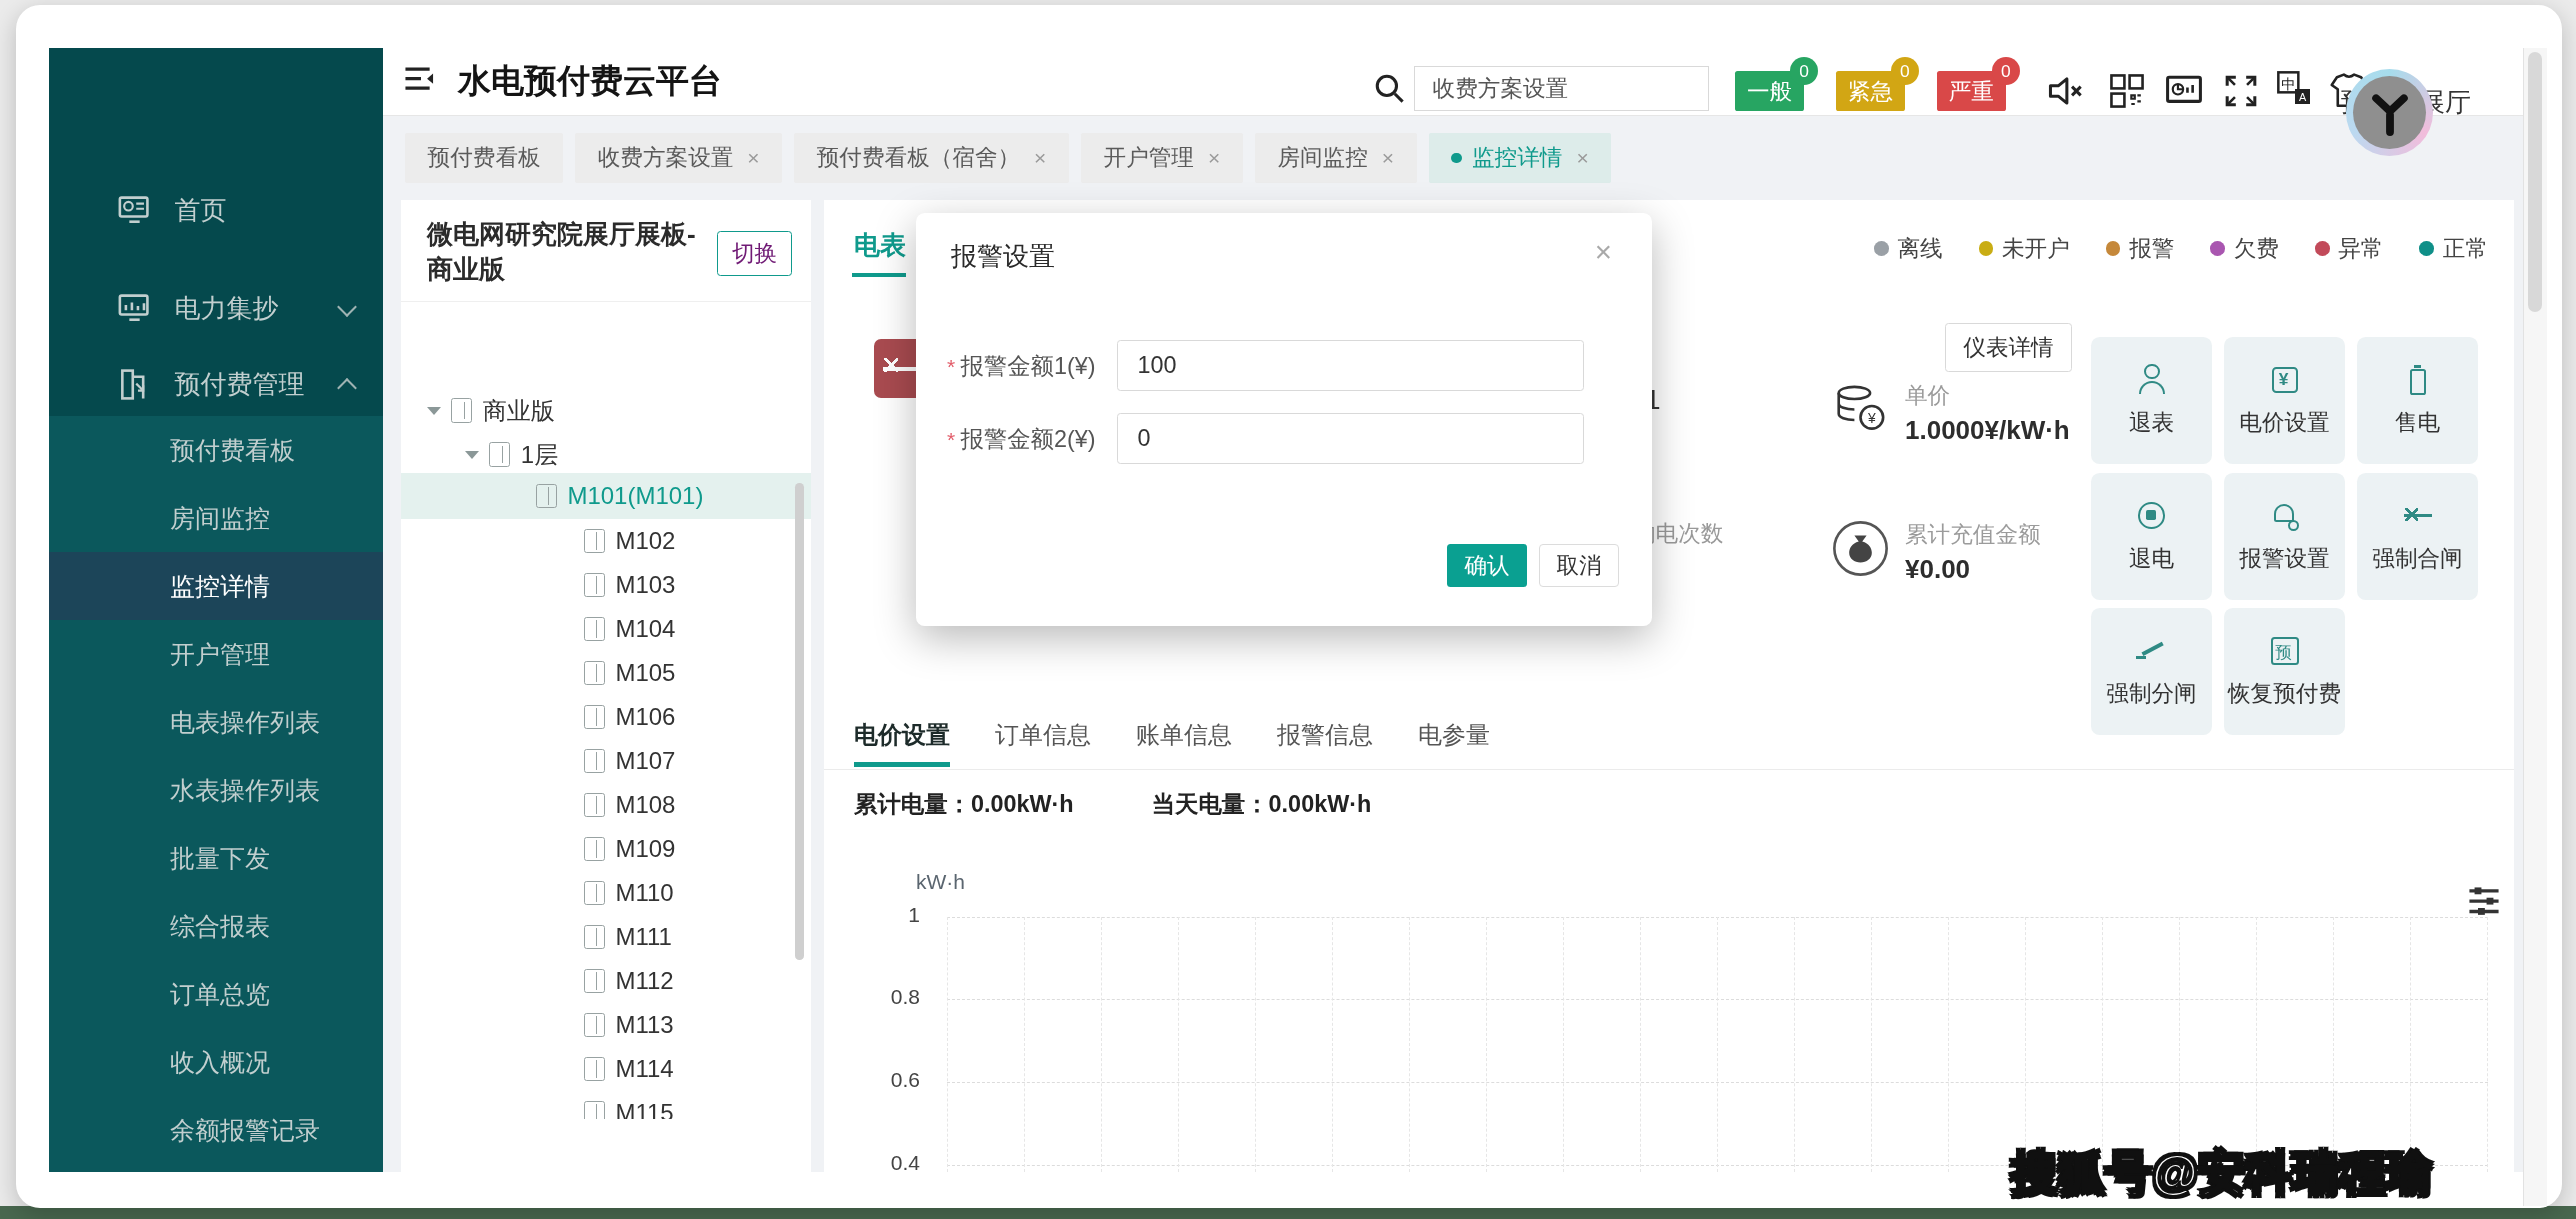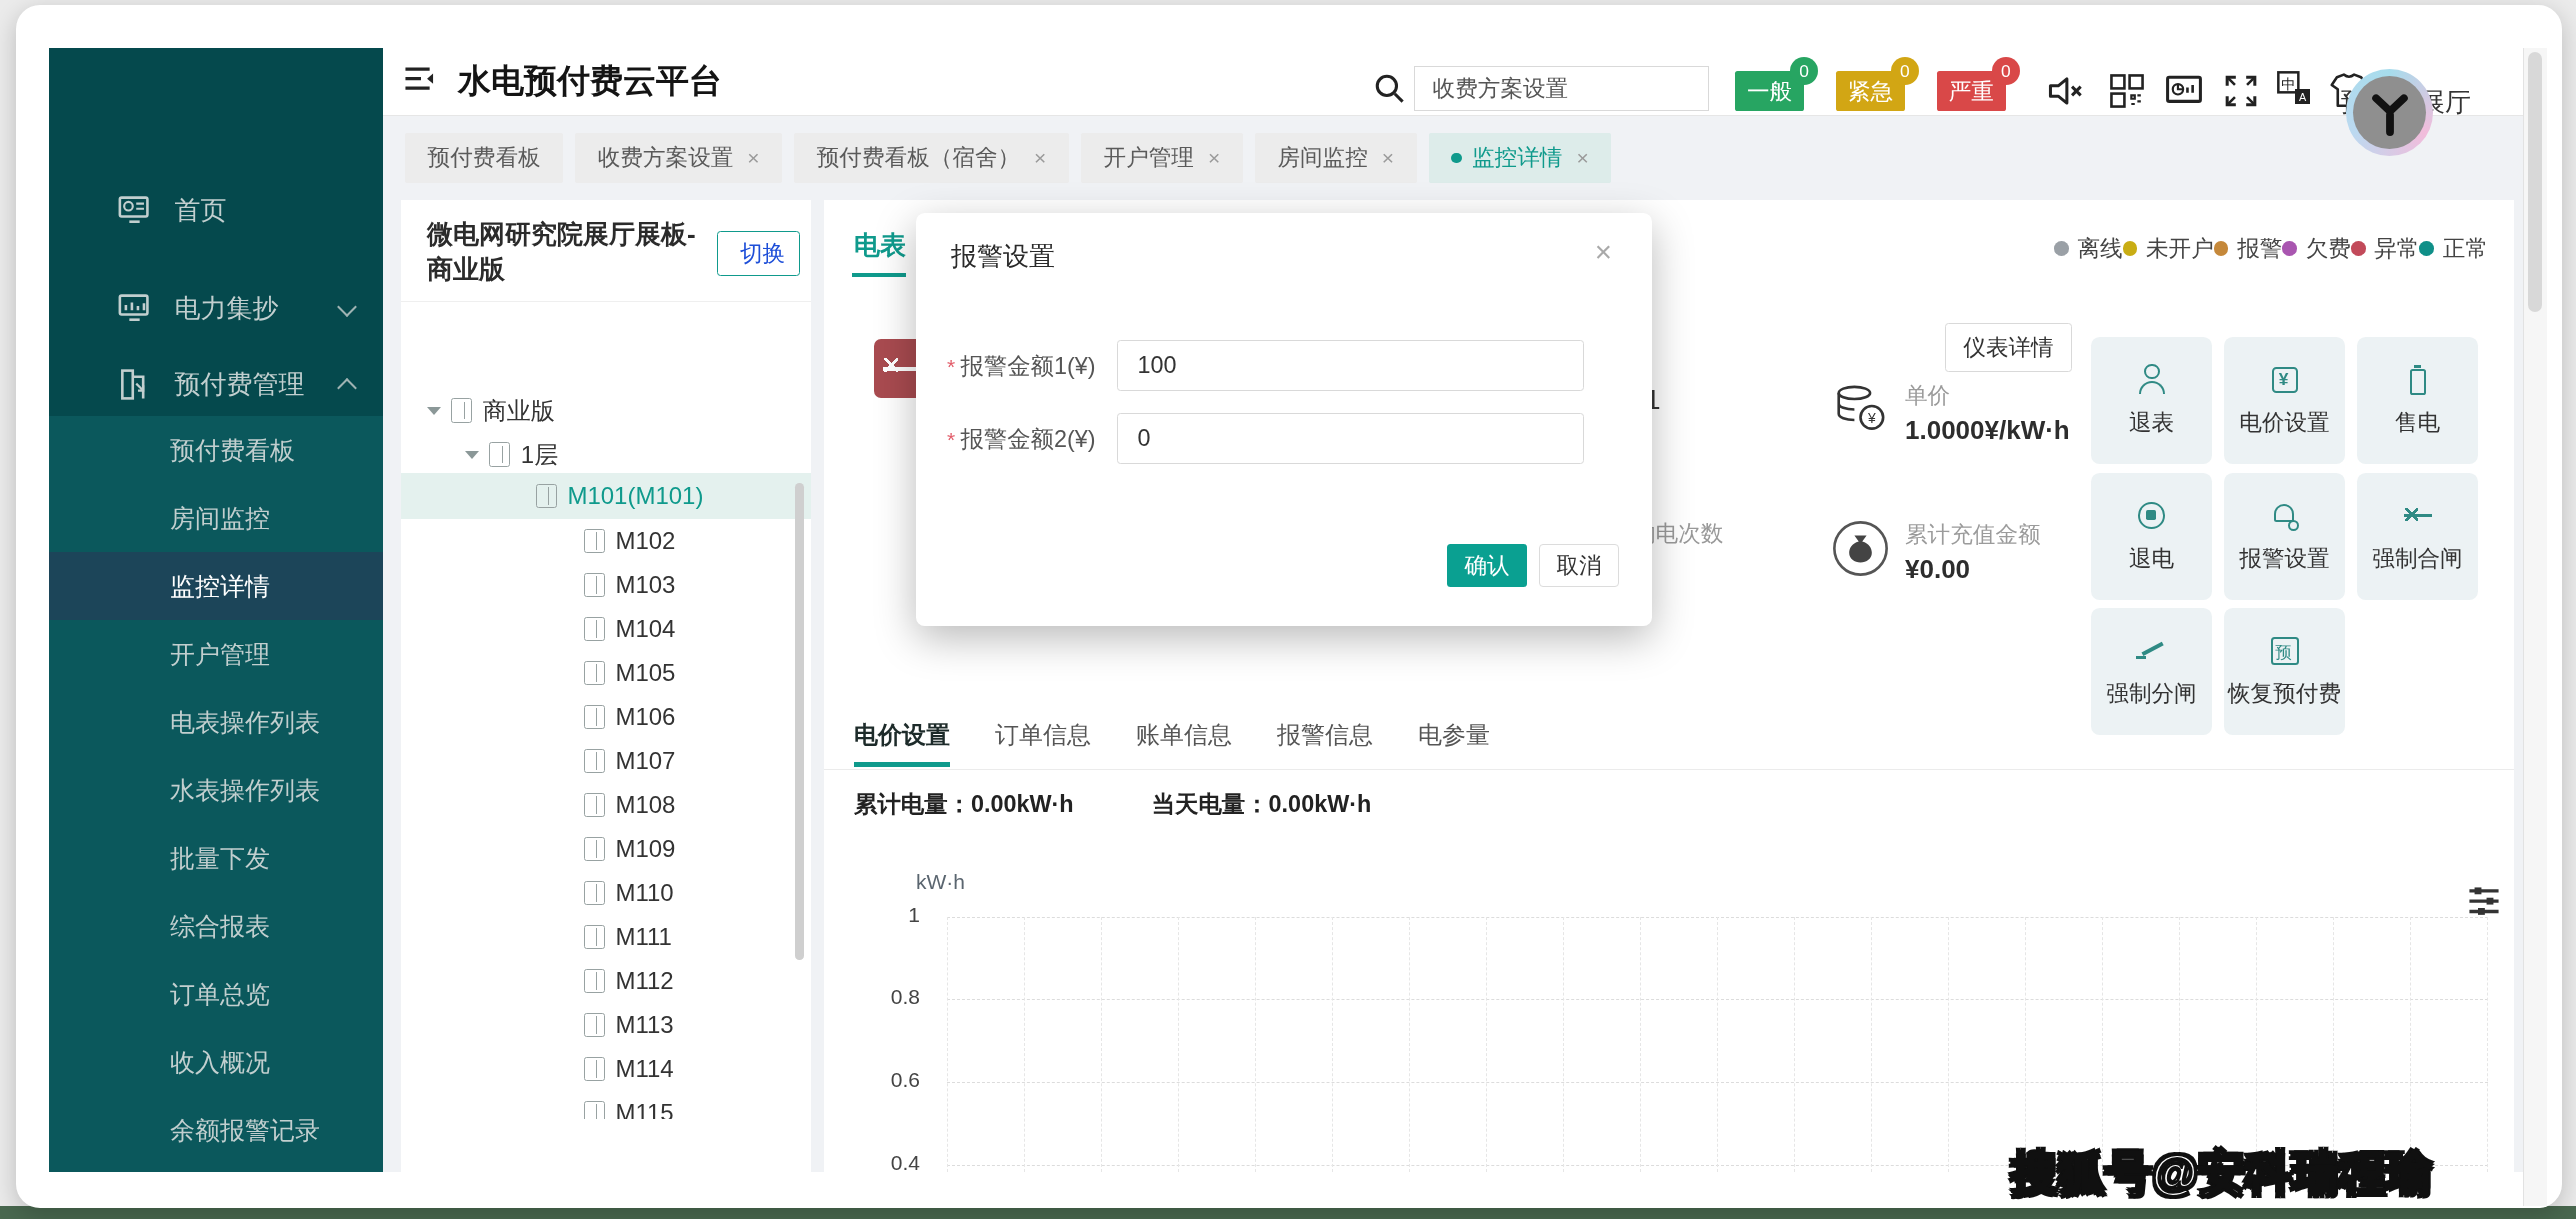--- a/index.html
+++ b/index.html
@@ -36,39 +36,39 @@
   .tabstrip{position:absolute;left:405px;top:133px;display:flex;gap:12px;z-index:3;}
   .tab{height:50px;line-height:50px;padding:0 22.6px;background:#ececec;color:#5a5a5a;font-size:22.6px;border-radius:1.7px;display:flex;align-items:center;cursor:pointer;white-space:nowrap;}
   .tab.active{background:#ddecea;color:#0f9a8c;}
   .tab .dot{display:none;width:10.4px;height:10.4px;border-radius:50%;background:#0f9a8c;margin-right:10.4px;}
   .tab.active .dot{display:inline-block;}
   .tab .close{display:none;margin-left:14px;color:#9a9a9a;font-size:21px;}
   .tab .close.show{display:inline;}
   
   .tree-panel{position:absolute;left:401px;top:200px;width:410px;height:972px;background:#fff;z-index:3;overflow:hidden;}
   .tree-title{position:absolute;left:26px;top:17.4px;width:286px;font-size:26px;font-weight:bold;color:#2b2b2b;line-height:35px;}
-  .switch-btn{position:absolute;left:316px;top:31px;width:73px;height:43px;border:1.7px solid #0f9a8c;border-radius:3.5px;color:#1d4ed8;
-    font-size:22.6px;display:flex;align-items:center;justify-content:center;background:#fff;cursor:pointer;padding-left:8px;}
+  .switch-btn{position:absolute;left:316px;top:31px;width:73px;height:43px;border:1.7px solid #0f9a8c;border-radius:3.5px;color:#701a75;
+    font-size:22.6px;display:flex;align-items:center;justify-content:center;background:#fff;cursor:pointer;}
   .tree-divider{position:absolute;left:0;top:101px;width:410px;height:0.9px;background:#efefef;}
   .tree-search{position:absolute;left:26px;top:120px;width:357px;height:47px;border:1.7px solid #dcdcdc;border-radius:3.5px;}
   .tree-search input{border:0;outline:none;width:321px;margin:8.7px 0 0 14px;font-size:22.6px;color:#666;background:transparent;font-family:inherit;}
   .tnode{position:absolute;display:flex;align-items:center;gap:10.4px;font-size:24px;color:#333;height:43px;cursor:pointer;white-space:nowrap;}
   .caret{width:0;height:0;border-left:7px solid transparent;border-right:7px solid transparent;border-top:8.7px solid #8b9898;}
   .nico{width:19px;height:22.6px;border:1.7px solid #98a2a2;border-radius:2.6px;position:relative;display:inline-block;flex:0 0 auto;}
   .nico::after{content:"";position:absolute;right:2.6px;top:2.6px;bottom:2.6px;width:4.3px;border-left:1.7px solid #98a2a2;}
   .sel-row{position:absolute;left:0;top:273px;width:410px;height:46px;background:#e4f1ee;display:flex;align-items:center;gap:10.4px;padding-left:135px;box-sizing:border-box;cursor:pointer;}
   .sel-row .lbl{color:#0f9a8c;font-size:24px;}
   .meter-list{position:absolute;left:0;top:319px;width:410px;height:600px;overflow:hidden;}
   .meter-row{height:44px;display:flex;align-items:center;gap:10.4px;padding-left:135px;font-size:24px;color:#333;cursor:pointer;margin-left:48px;}
   .tree-scroll{position:absolute;left:394px;top:283px;width:8.7px;height:477px;background:#cfcfcf;border-radius:4.3px;}
   
   .main-panel{position:absolute;left:824px;top:200px;width:1690px;height:972px;background:#fff;z-index:3;overflow:hidden;}
   .meter-tab{position:absolute;left:30px;top:28px;font-size:26px;font-weight:bold;color:#0f9a8c;cursor:pointer;}
   .meter-tab::after{content:"";position:absolute;left:-1.7px;top:45px;width:54px;height:4.3px;background:#0f9a8c;}
-  .legend{position:absolute;right:26px;top:33px;display:flex;align-items:center;}
+  .legend{position:absolute;right:26px;top:33px;display:flex;gap:36px;align-items:center;}
   .legend .litem{display:flex;align-items:center;gap:8.7px;font-size:22.6px;color:#444;white-space:nowrap;}
   .legend .ldot{width:14.7px;height:14.7px;border-radius:50%;}
   .red-ico{position:absolute;left:50px;top:139px;width:59px;height:59px;background:#a94b50;border-radius:7px;z-index:4;}
   .red-ico::before{content:"";position:absolute;left:8.7px;top:28px;width:42px;height:4.3px;background:#fff;}
   .red-ico::after{content:"";position:absolute;left:10.4px;top:19px;width:14px;height:14px;
     background:linear-gradient(45deg,transparent 44%,#fff 44%,#fff 58%,transparent 58%),linear-gradient(135deg,transparent 44%,#fff 44%,#fff 58%,transparent 58%);}
   .partial-num{position:absolute;left:821px;top:184px;font-size:28px;color:#333;z-index:4;}
   .partial-count{position:absolute;left:809px;top:318px;font-size:22.6px;color:#999;z-index:4;white-space:nowrap;}
   .remain-label{position:absolute;left:236px;top:397px;font-size:23.4px;color:#333;z-index:4;white-space:nowrap;}
   .detail-btn{position:absolute;left:1121px;top:123px;width:125px;height:47px;border:1.7px solid #d9d9d9;border-radius:3.5px;background:#fff;

